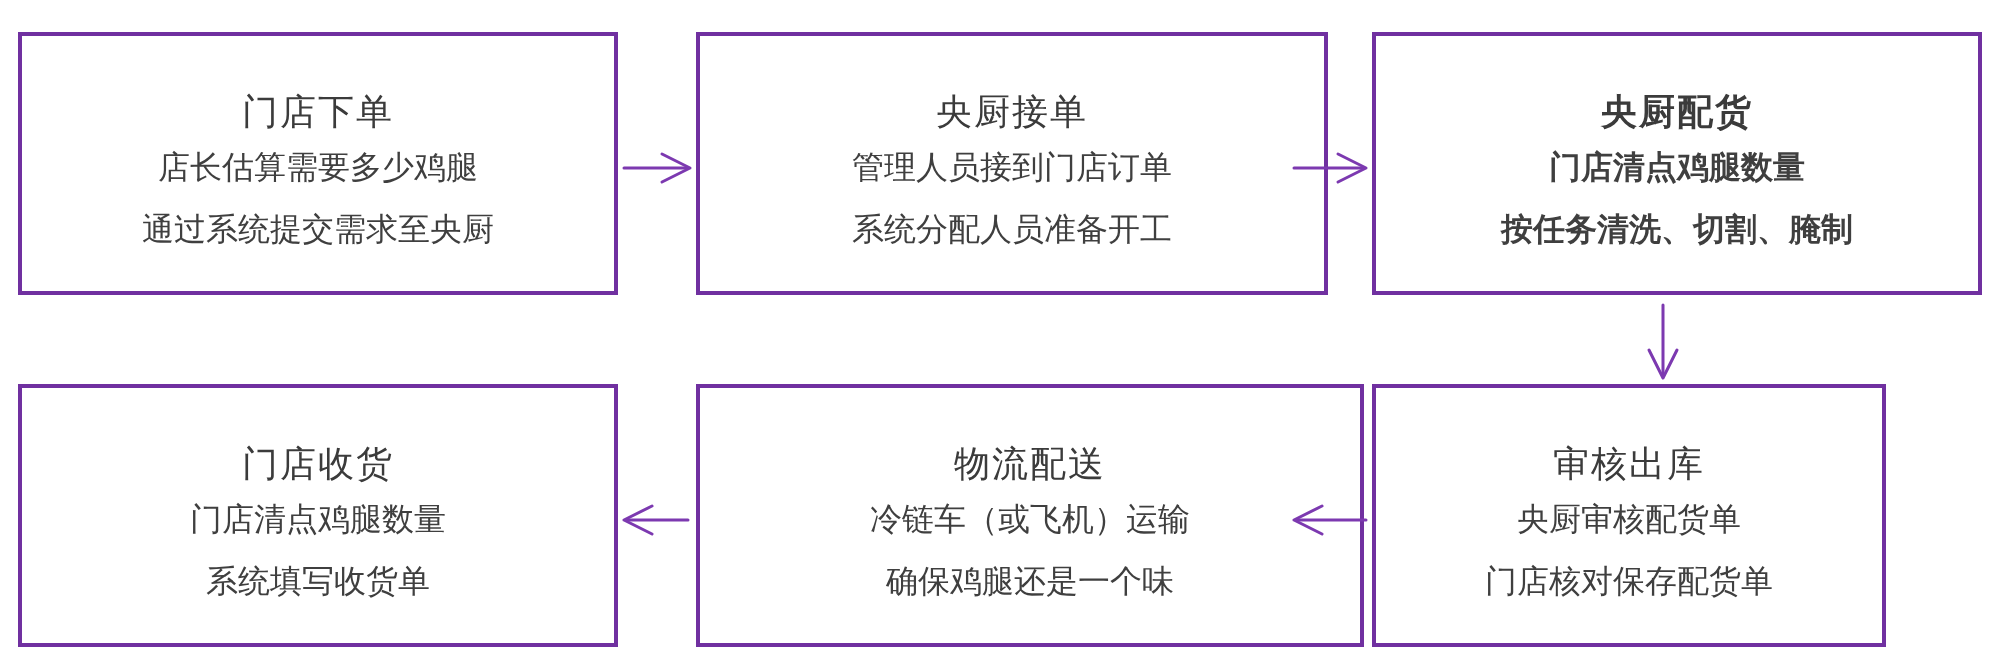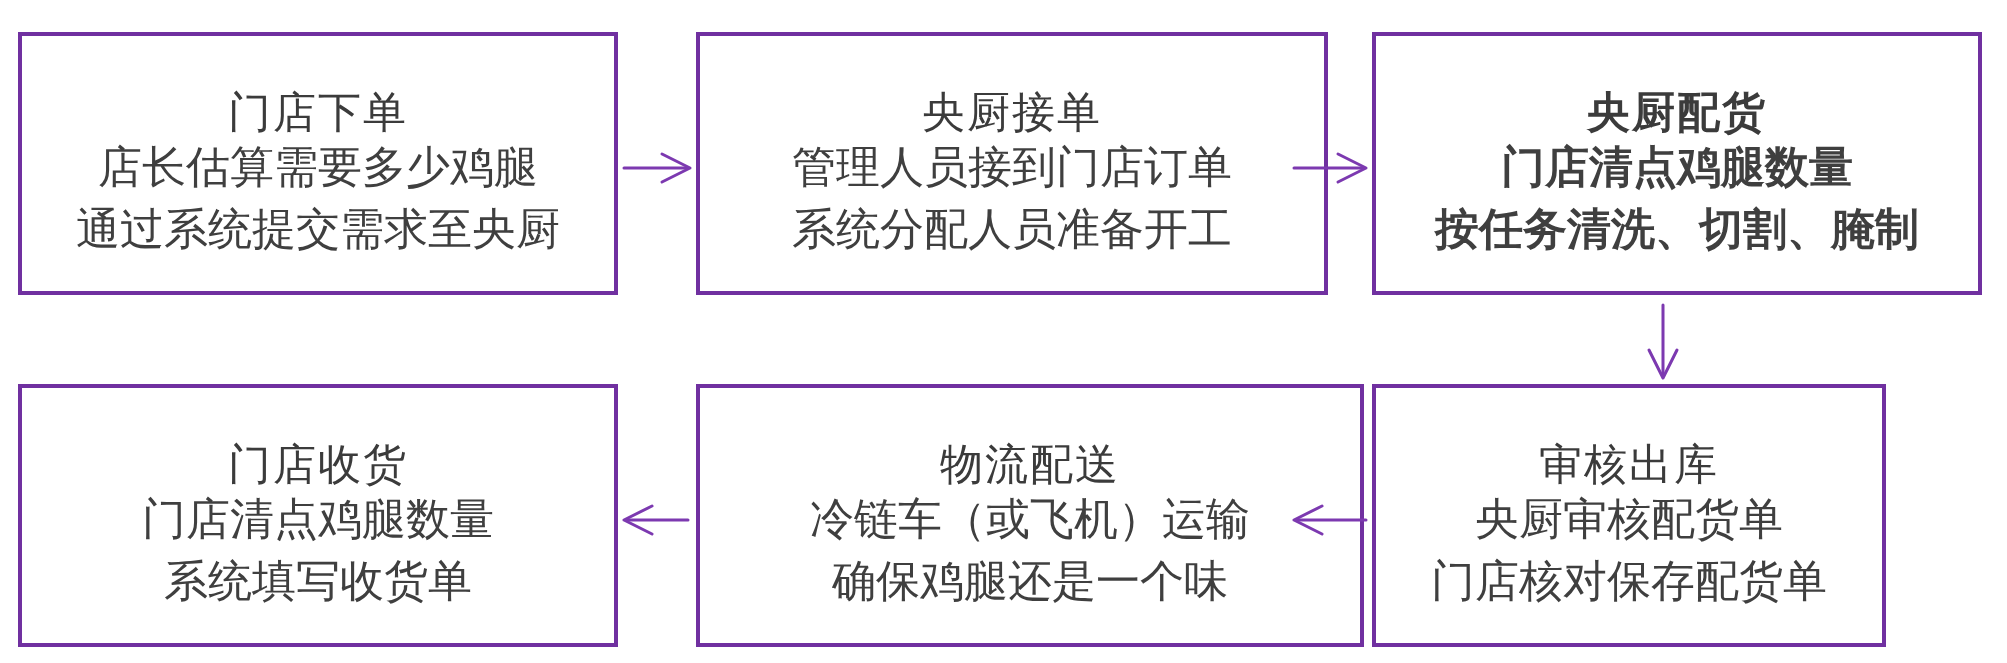--- a/index.html
+++ b/index.html
@@ -20,31 +20,31 @@
     box-sizing: border-box;
     height: 263px;
     border: 4px solid #7030A0;
     background: #ffffff;
     text-align: center;
     padding-top: 52px;
     color: #3f3f3f;
   }
   .flow-box .box-title {
     display: block;
-    font-size: 43px;
+    font-size: 36px;
     line-height: 48px;
     letter-spacing: 2px;
     color: #3b3b3b;
   }
   .flow-box .box-lines {
     margin-top: 20px;
   }
   .flow-box .box-line {
     display: block;
-    font-size: 44px;
+    font-size: 32px;
     line-height: 62px;
     color: #3f3f3f;
     white-space: nowrap;
   }
   
   .pos-1 { left: 18px;   top: 32px;  width: 600px; }
   .pos-2 { left: 696px;  top: 32px;  width: 632px; }
   .pos-3 { left: 1372px; top: 32px;  width: 610px; font-weight: bold; }
   .pos-4 { left: 1372px; top: 384px; width: 514px; }
   .pos-5 { left: 696px;  top: 384px; width: 668px; }

